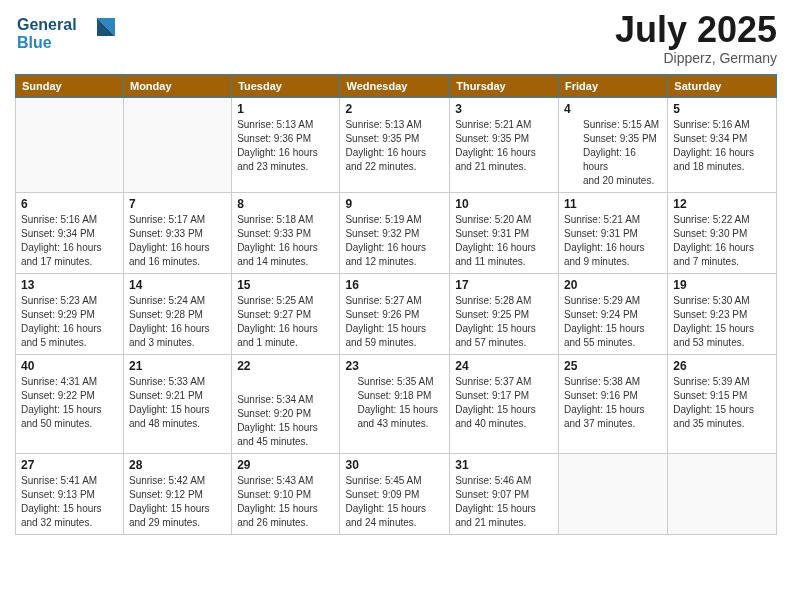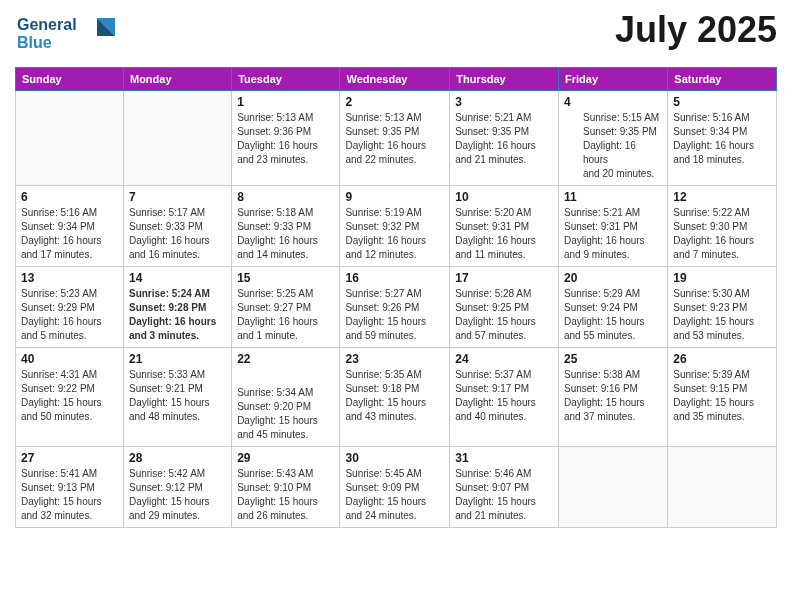--- a/index.html
+++ b/index.html
@@ -39,21 +39,21 @@
       font-size: 14px;
       color: #555;
     }
     .calendar {
       width: 100%;
       border-collapse: collapse;
       border: 1px solid #ccc;
       font-size: 10.5px;
     }
     .calendar thead th {
-      background-color: #a21caf;
+      background-color: #a16207;
       color: #fff;
       font-weight: bold;
       text-align: left;
       padding: 5px 6px;
       border: 1px solid #2980b9;
       font-size: 11px;
     }
     .calendar tbody td {
       border: 1px solid #ccc;
       vertical-align: top;
@@ -93,20 +93,21 @@
           <text x="2" y="20" font-family="Arial" font-weight="bold" font-size="16" fill="#1a5276">General</text>
           <text x="2" y="38" font-family="Arial" font-weight="bold" font-size="16" fill="#2e86c1">Blue</text>
 
           <polygon points="82,8 100,8 100,26" fill="#2e86c1"></polygon>
           <polygon points="82,8 100,26 82,26" fill="#1a5276"></polygon>
         </svg>
       </div>
     </div>
     <div class="title-block">
       <div class="month-title">July 2025</div>
+      <div class="location">Dipperz, Germany</div>
     </div>
   </div>
 
   <table class="calendar">
     <thead>
       <tr>
         <th>Sunday</th>
         <th>Monday</th>
         <th>Tuesday</th>
         <th>Wednesday</th>
@@ -209,21 +210,21 @@
         <tr>
           <td>
             <span class="day-number">13</span>
             <div class="day-info" style="white-space: pre-line;">Sunrise: 5:23 AM
 Sunset: 9:29 PM
 Daylight: 16 hours
 and 5 minutes.</div>
           </td>
           <td>
             <span class="day-number">14</span>
-            <div class="day-info" style="white-space: pre-line; font-weight: bold;">Sunrise: 5:24 AM
+            <div class="day-info" style="white-space: pre-line;">Sunrise: 5:24 AM
 Sunset: 9:28 PM
 Daylight: 16 hours
 and 3 minutes.</div>
           </td>
           <td>
             <span class="day-number">15</span>
             <div class="day-info" style="white-space: pre-line;">Sunrise: 5:25 AM
 Sunset: 9:27 PM
 Daylight: 16 hours
 and 1 minute.</div>
@@ -274,21 +275,21 @@
           </td>
           <td>
             <span class="day-number">22</span>
             <div class="day-info" style="white-space: pre-line; margin-top: 20px;">Sunrise: 5:34 AM
 Sunset: 9:20 PM
 Daylight: 15 hours
 and 45 minutes.</div>
           </td>
           <td>
             <span class="day-number">23</span>
-            <div class="day-info" style="white-space: pre-line;">Sunrise: 5:35 AM
+            <div class="day-info" style="white-space: pre-line; margin-left: 12px;">Sunrise: 5:35 AM
 Sunset: 9:18 PM
 Daylight: 15 hours
 and 43 minutes.</div>
           </td>
           <td>
             <span class="day-number">24</span>
             <div class="day-info" style="white-space: pre-line;">Sunrise: 5:37 AM
 Sunset: 9:17 PM
 Daylight: 15 hours
 and 40 minutes.</div>

